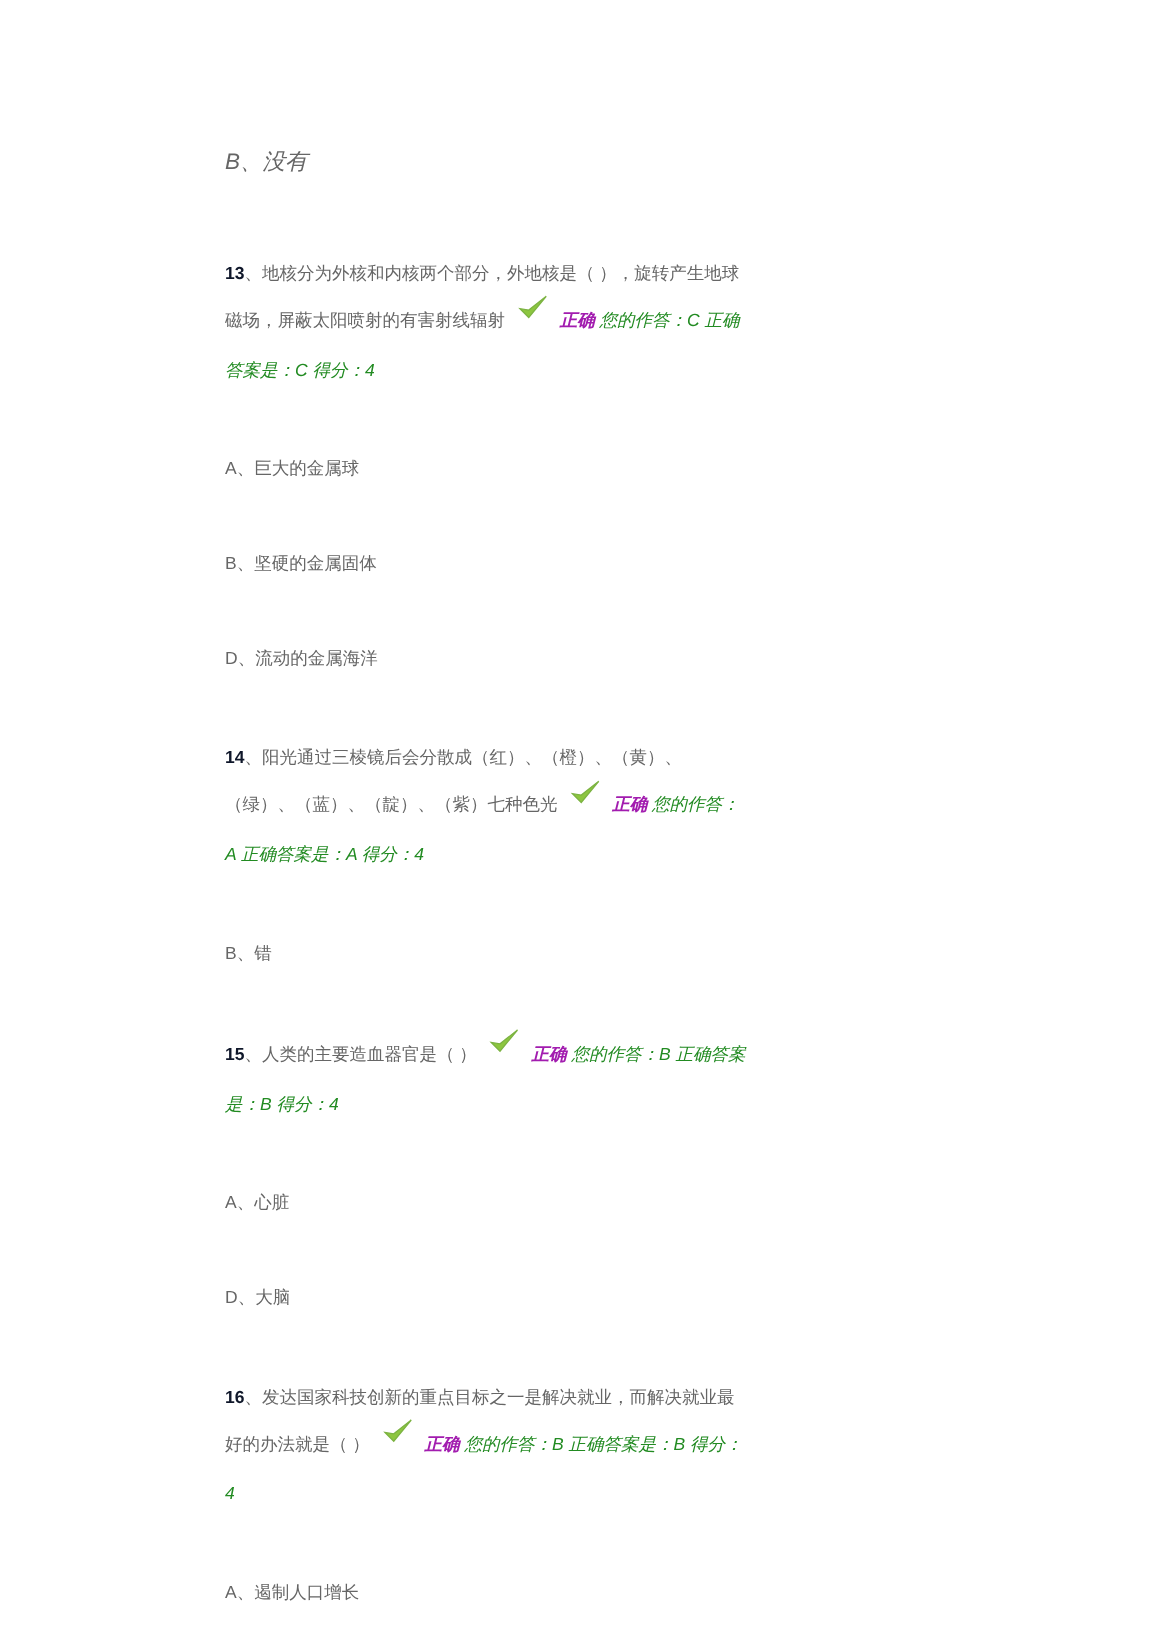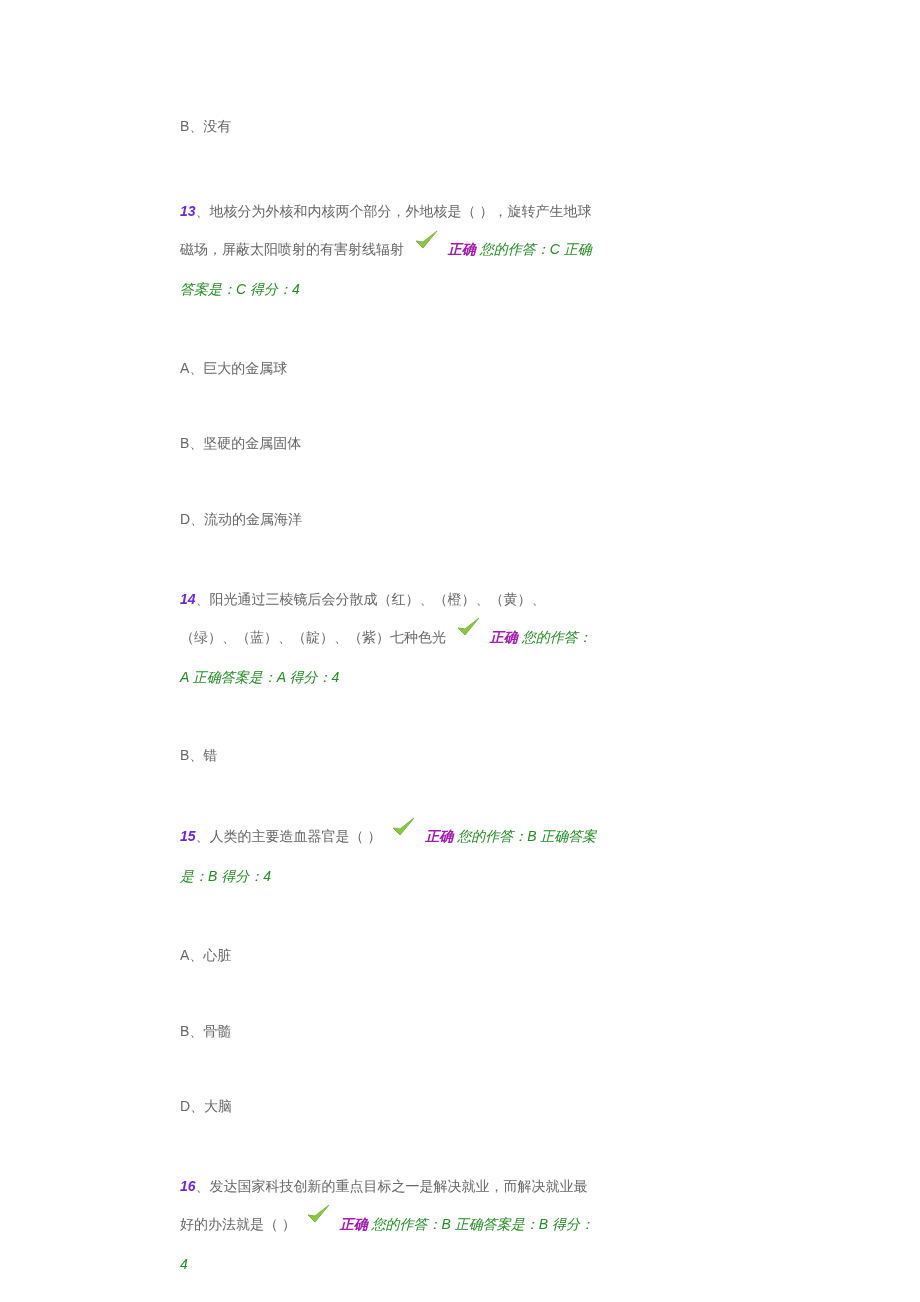--- a/index.html
+++ b/index.html
@@ -7,36 +7,36 @@
       width: 920px;
       min-height: 1302px;
       background: #ffffff;
       font-family: "Microsoft YaHei", Arial, sans-serif;
       padding-top: 115px;
       padding-left: 180px;
       padding-right: 180px;
     }
     .content { width: 420px; }
     .orphan-option {
-      font-size: 14px;
+      font-size: 18px;
       color: #666666;
       margin-bottom: 56px;
       line-height: 1.6;
+      font-style: italic;
     }
     .question { margin-bottom: 46px; }
     .q-stem {
       font-size: 14px;
       color: #666666;
       line-height: 2.6;
       display: inline;
     }
     .q-num {
       font-weight: bold;
-      color: #6d28d9;
-      font-style: italic;
+      color: #0f172a;
     }
     .check-icon {
       display: inline-block;
       vertical-align: middle;
       margin: 0 4px;
       position: relative;
       top: -4px;
     }
     .result-correct {
       font-style: italic;
@@ -114,21 +114,20 @@
           <path d="M4 15 L11 22 L25 5 L11 16 Z" fill="#8DC63F" stroke="#7CB342" stroke-width="1"></path>
         </svg>
       </span>
       <span class="result-correct">正确</span>
       <span class="result-info">
         <span> 您的作答：</span><span>B</span><span> 正确答案是：</span><span>B</span><span> 得分：</span><span>4</span>
       </span>
     </span>
     <div class="options">
       <span class="option">A、心脏</span>
-      <span class="option">B、骨髓</span>
       <span class="option">D、大脑</span>
     </div>
   </div>
 
   <div class="question">
     <span class="q-stem">
       <span class="q-num">16</span><span>、发达国家科技创新的重点目标之一是解决就业，而解决就业最好的办法就是（ ） </span>
       <span class="check-icon">
         <svg width="28" height="28" viewBox="0 0 28 28">
           <path d="M4 15 L11 22 L25 5 L11 16 Z" fill="#8DC63F" stroke="#7CB342" stroke-width="1"></path>

